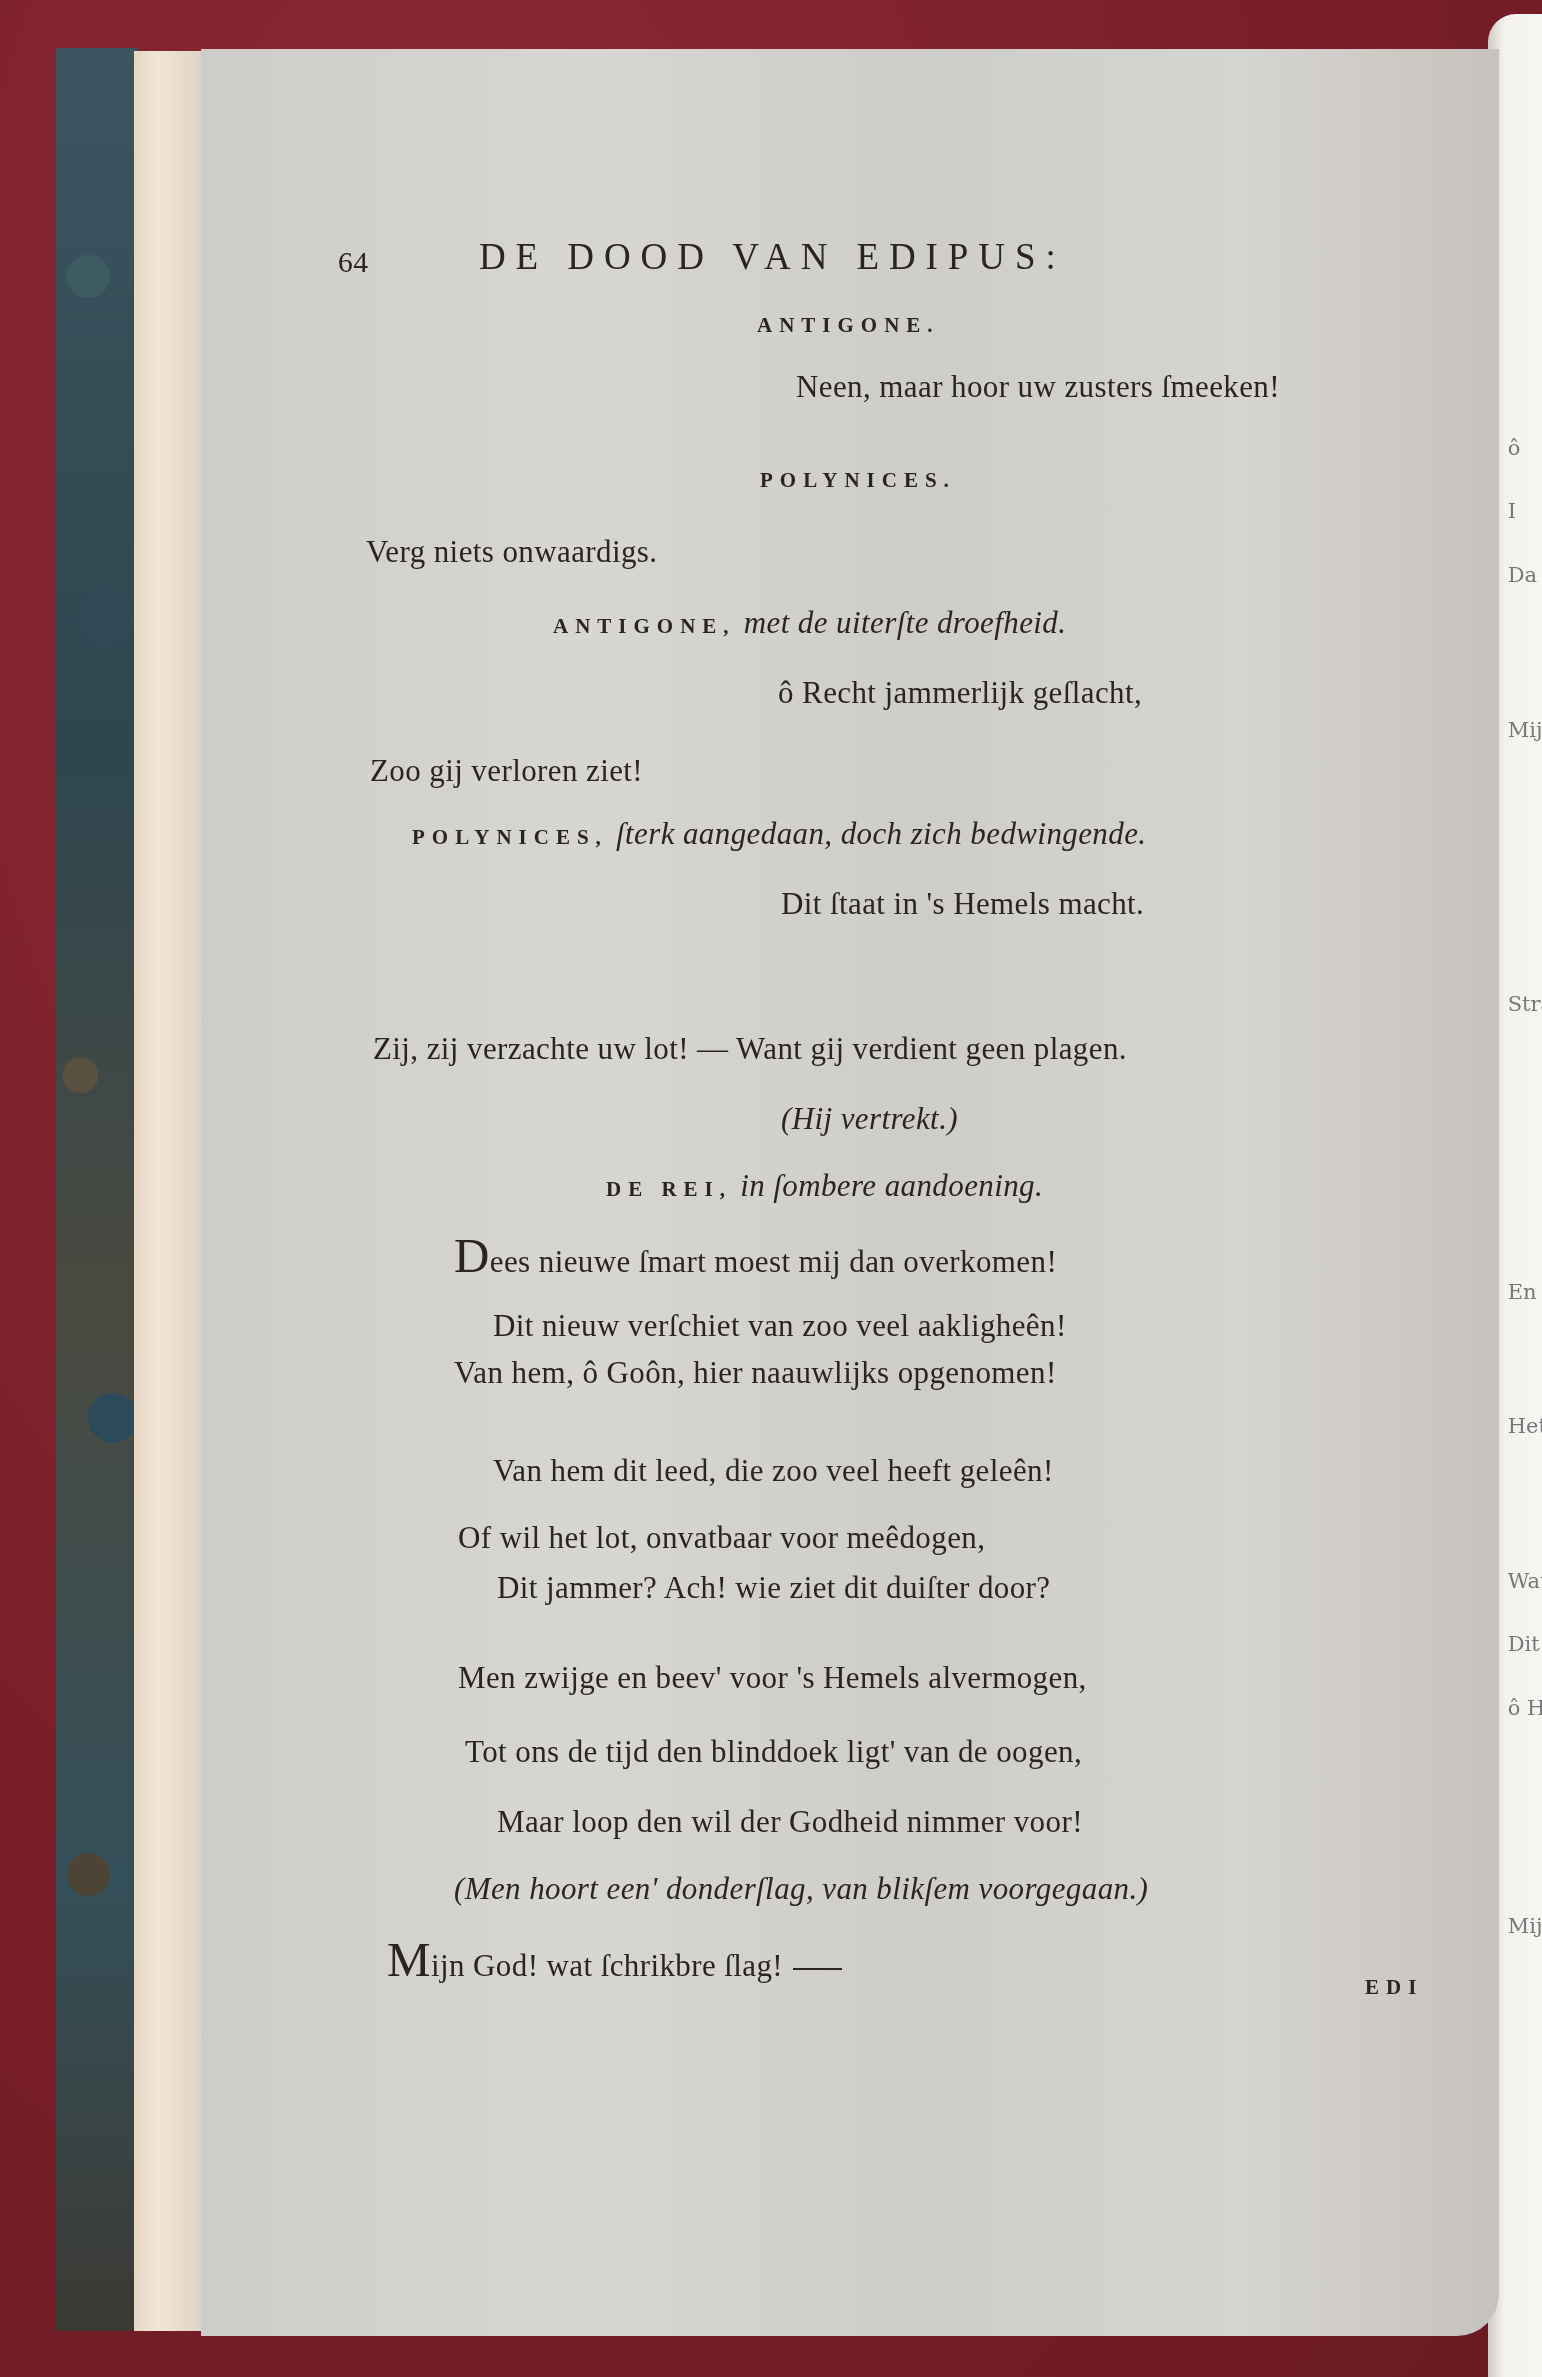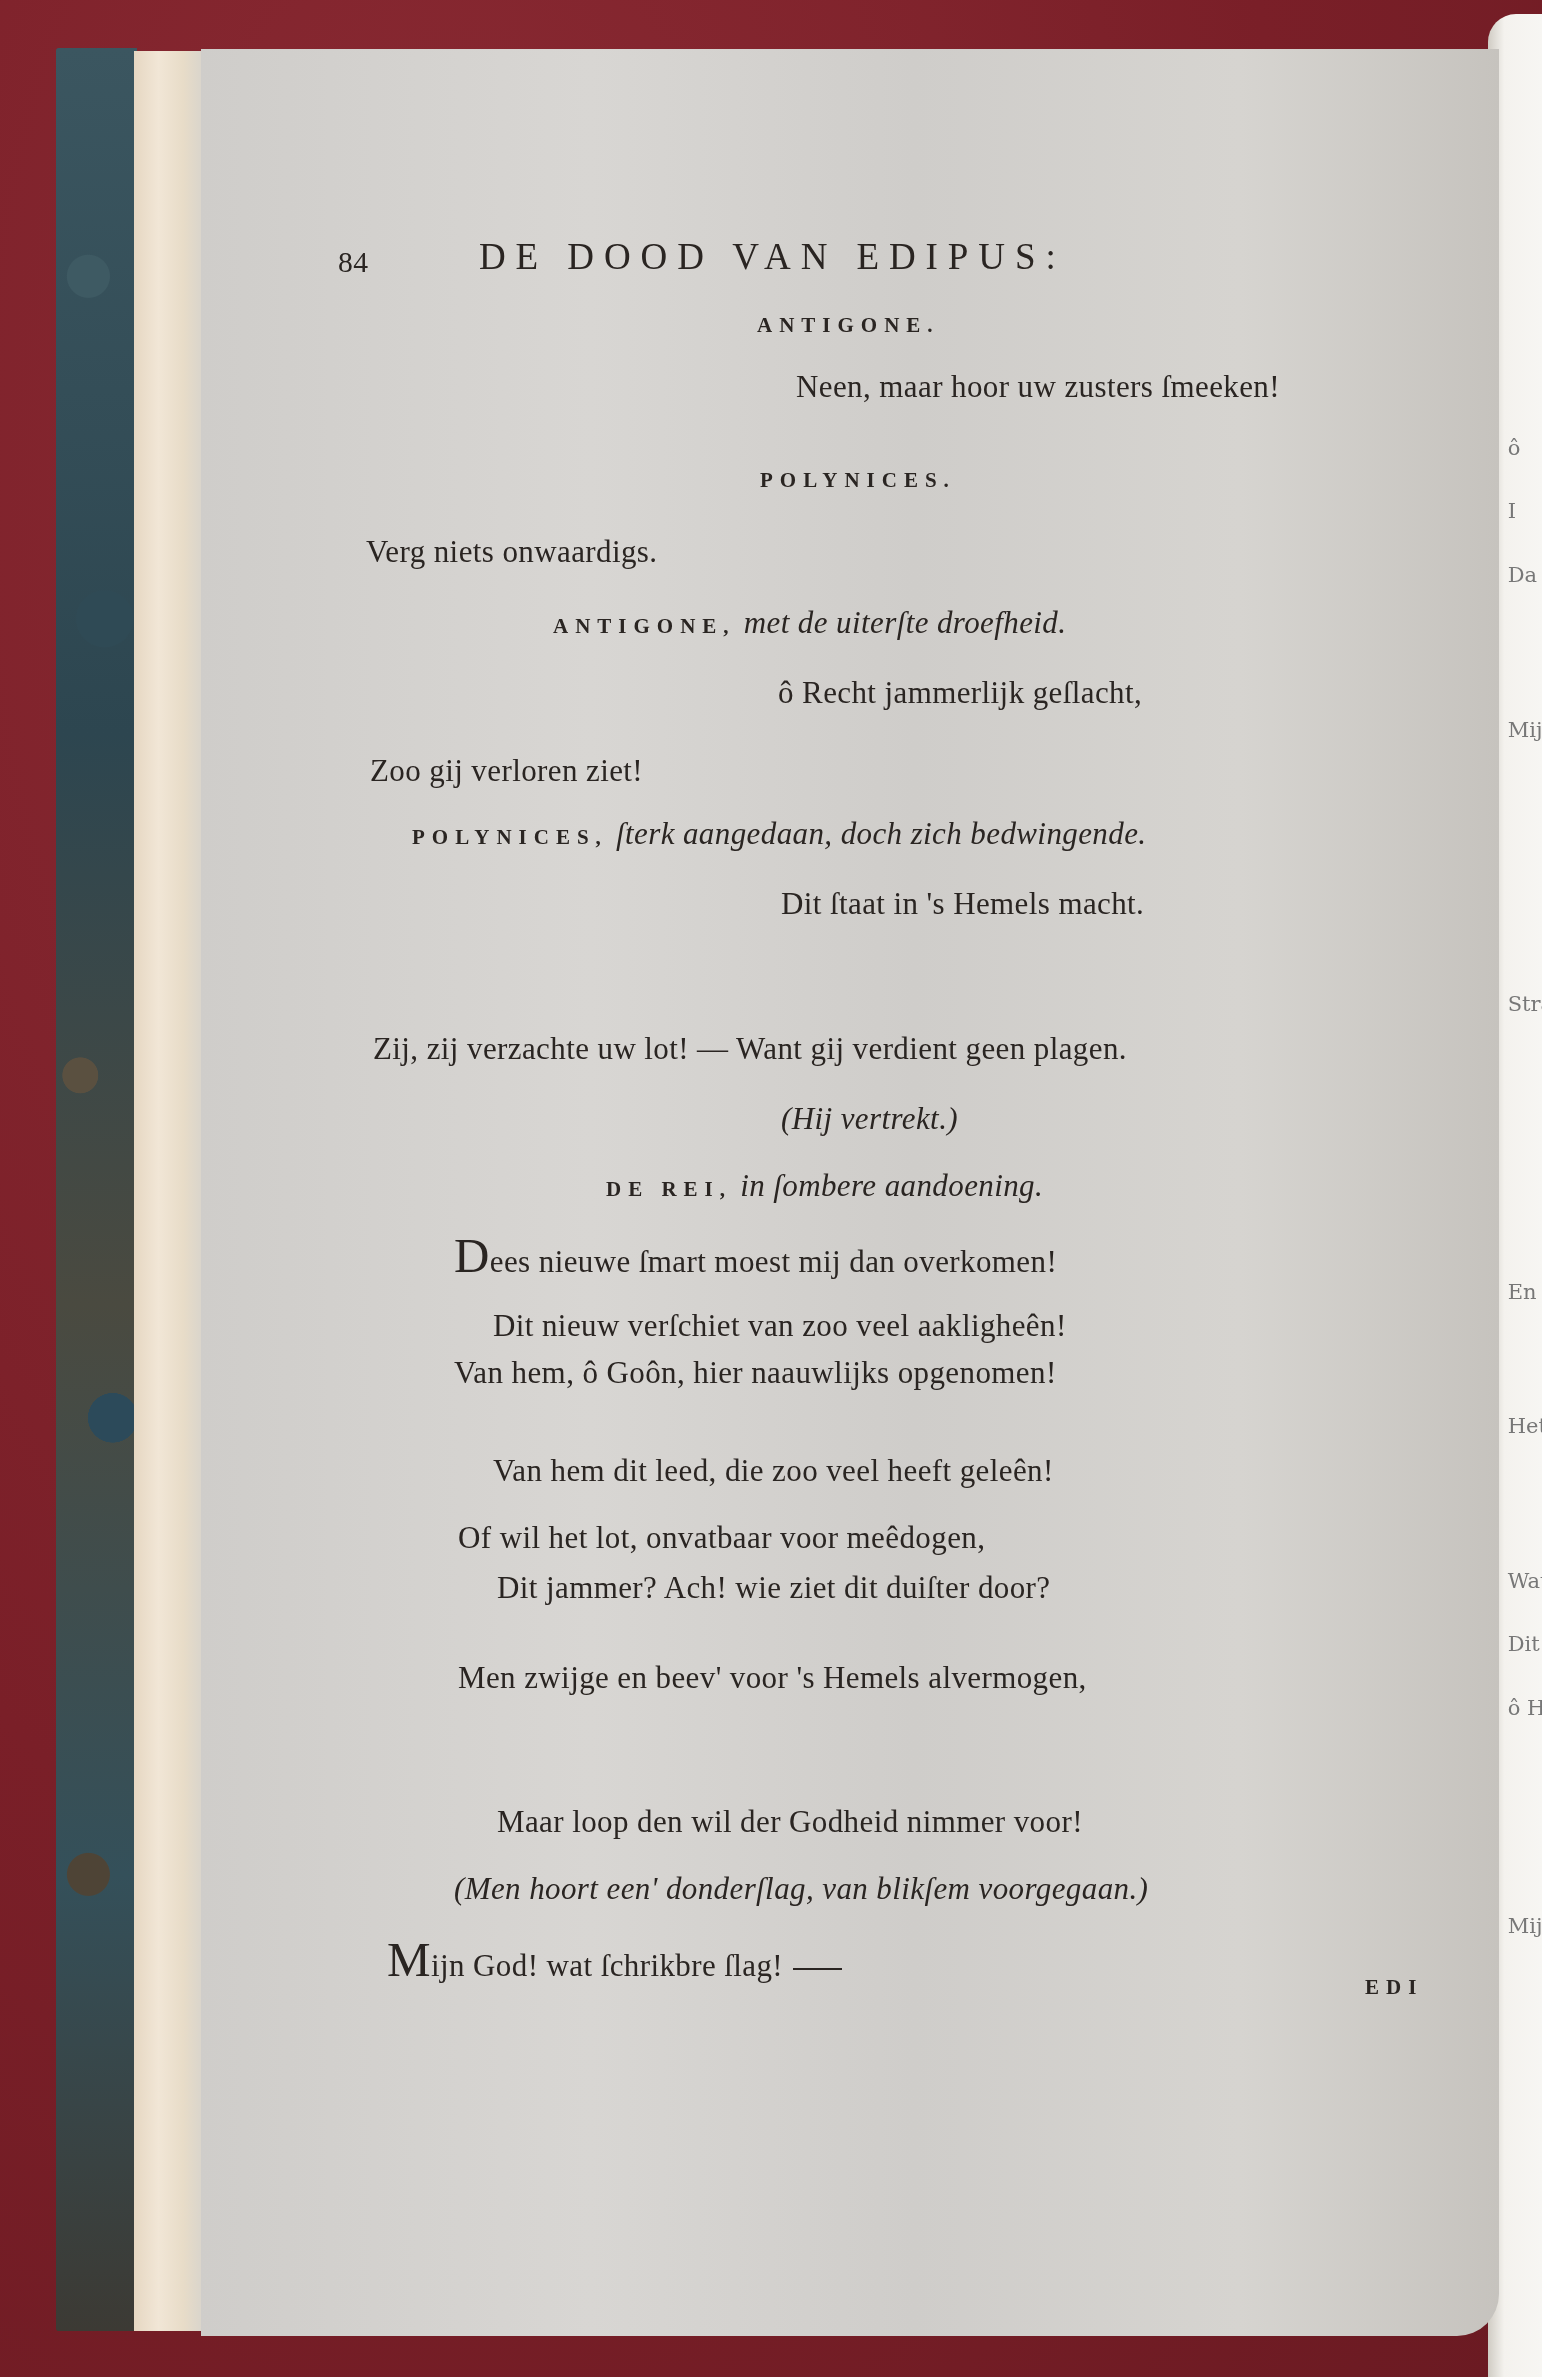--- a/index.html
+++ b/index.html
@@ -58,21 +58,21 @@
   <span style="top:978px">Stra</span>
   <span style="top:1266px">En</span>
   <span style="top:1400px">Het</span>
   <span style="top:1555px">Wat</span>
   <span style="top:1618px">Dit</span>
   <span style="top:1682px">ô H</span>
   <span style="top:1900px">Mijn</span>
 </div>
 
 <div class="page">
-  <div class="ln pno" style="left:137px; top:197px;">84</div>
+  <div class="ln pno" style="left:137px; top:197px;">64</div>
   <div class="ln head" style="left:278px; top:186px;">DE DOOD VAN EDIPUS:</div>
 
   <div class="ln caps" style="left:556px; top:264px;">ANTIGONE.</div>
   <div class="ln" style="left:595px; top:320px;">Neen, maar hoor uw zusters ſmeeken!</div>
   <div class="ln caps" style="left:559px; top:419px;">POLYNICES.</div>
   <div class="ln" style="left:165px; top:485px;">Verg niets onwaardigs.</div>
 
   <div class="ln" style="left:352px; top:556px;">
     <span class="caps">ANTIGONE,</span>
     <span class="it">met de uiterſte droefheid.</span>
@@ -95,20 +95,21 @@
 
   <div class="ln" style="left:253px; top:1182px;">
     <span class="drop">D</span><span>ees nieuwe ſmart moest mij dan overkomen!</span>
   </div>
   <div class="ln" style="left:292px; top:1259px;">Dit nieuw verſchiet van zoo veel aakligheên!</div>
   <div class="ln" style="left:253px; top:1306px;">Van hem, ô Goôn, hier naauwlijks opgenomen!</div>
   <div class="ln" style="left:292px; top:1404px;">Van hem dit leed, die zoo veel heeft geleên!</div>
   <div class="ln" style="left:257px; top:1471px;">Of wil het lot, onvatbaar voor meêdogen,</div>
   <div class="ln" style="left:296px; top:1521px;">Dit jammer? Ach! wie ziet dit duiſter door?</div>
   <div class="ln" style="left:257px; top:1611px;">Men zwijge en beev' voor 's Hemels alvermogen,</div>
+  <div class="ln" style="left:264px; top:1685px;">Tot ons de tijd den blinddoek ligt' van de oogen,</div>
   <div class="ln" style="left:296px; top:1755px;text-align:center;">Maar loop den wil der Godheid nimmer voor!</div>
   <div class="ln it" style="left:253px; top:1822px;">(Men hoort een' donderſlag, van blikſem voorgegaan.)</div>
 
   <div class="ln" style="left:186px; top:1886px;">
     <span class="drop">M</span><span>ijn God! wat ſchrikbre ſlag!</span><span class="dash"></span>
   </div>
 
   <div class="ln caps" style="left:1164px; top:1926px;">EDI</div>
 </div>
 

